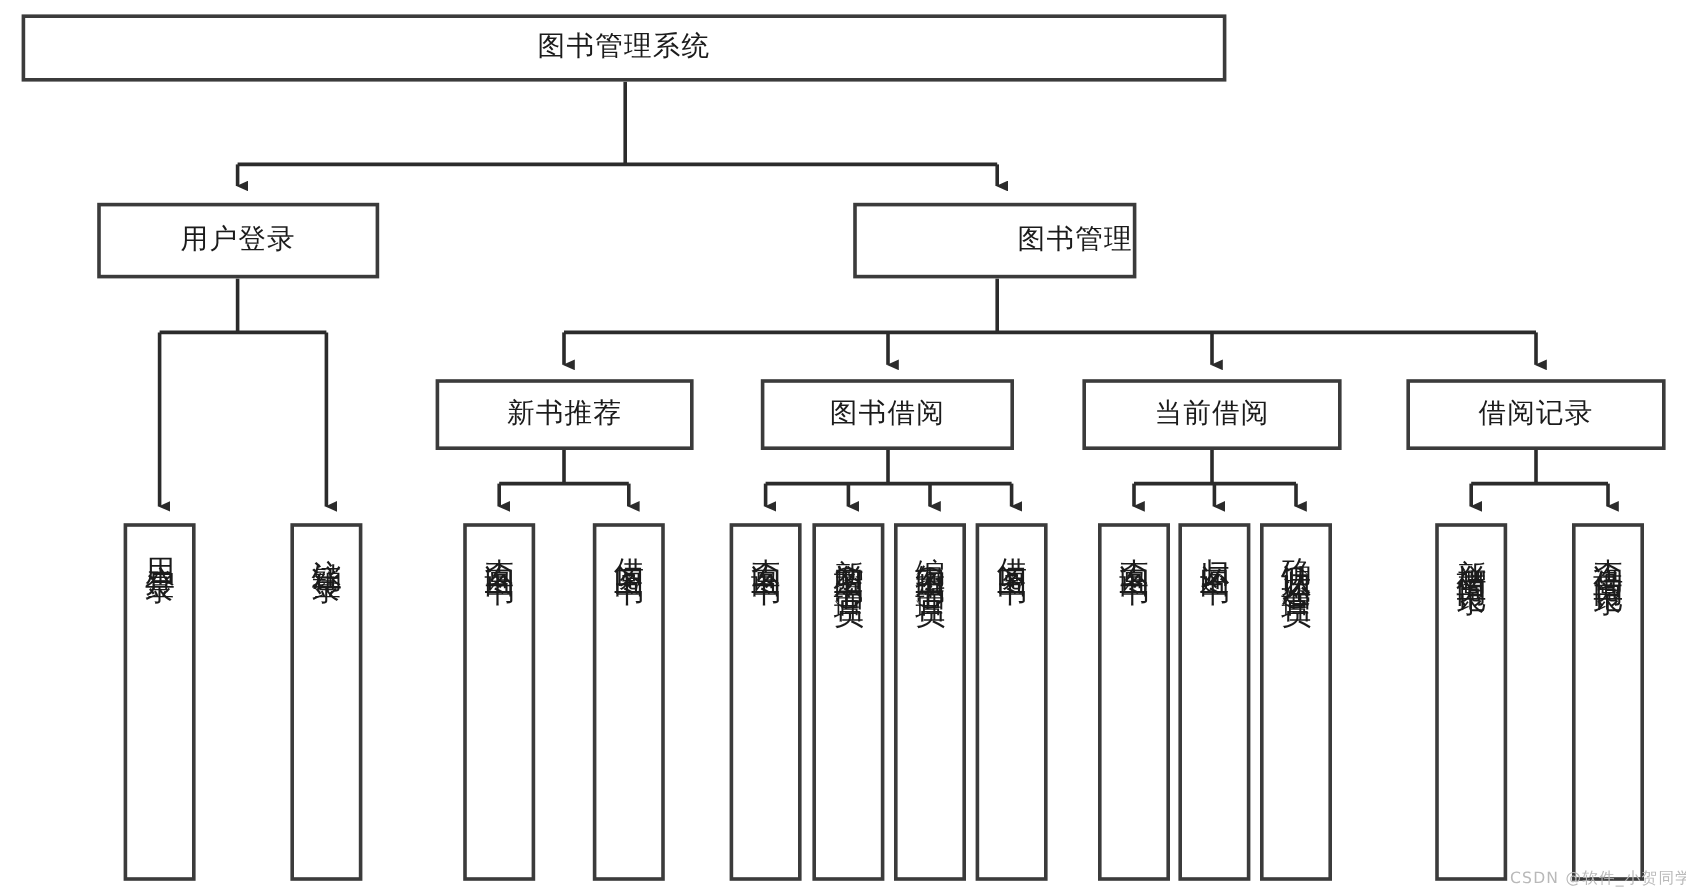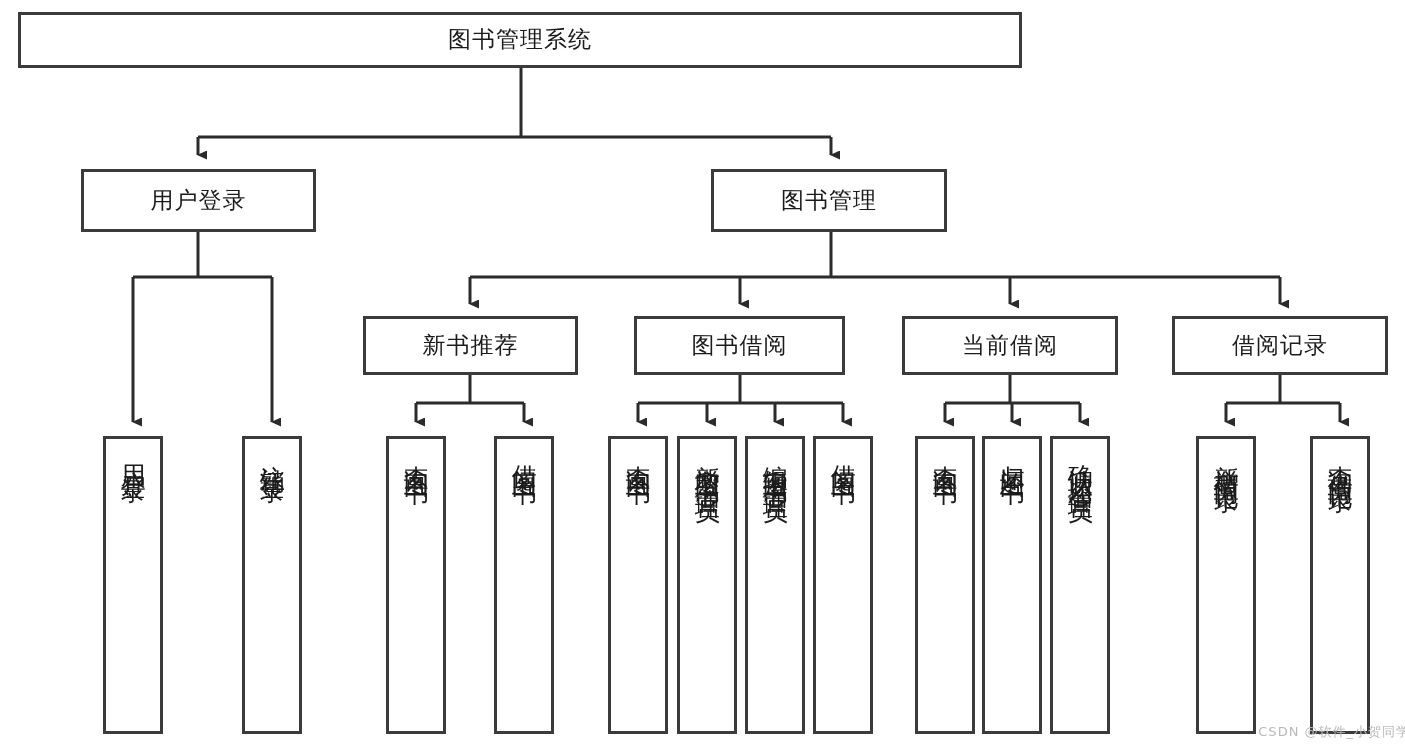--- a/index.html
+++ b/index.html
@@ -129,21 +129,21 @@
     </g>
   </svg>
 
   <div class="node horizontal" style="left:18px; top:12px; width:1004px; height:56px;">
     <span class="label">图书管理系统</span>
   </div>
 
   <div class="node horizontal" style="left:81px; top:169px; width:235px; height:63px;">
     <span class="label">用户登录</span>
   </div>
-  <div class="node horizontal" style="left:711px; top:169px; width:236px; height:63px;">
+  <div class="node horizontal" style="left:711px; top:169px; width:236px; height:63px;justify-content:flex-end;">
     <span class="label">图书管理</span>
   </div>
 
   <div class="node horizontal" style="left:634px; top:316px; width:211px; height:59px;">
     <span class="label">图书借阅</span>
   </div>
   <div class="node horizontal" style="left:363px; top:316px; width:215px; height:59px;">
     <span class="label">新书推荐</span>
   </div>
   <div class="node horizontal" style="left:1172px; top:316px; width:216px; height:59px;">

